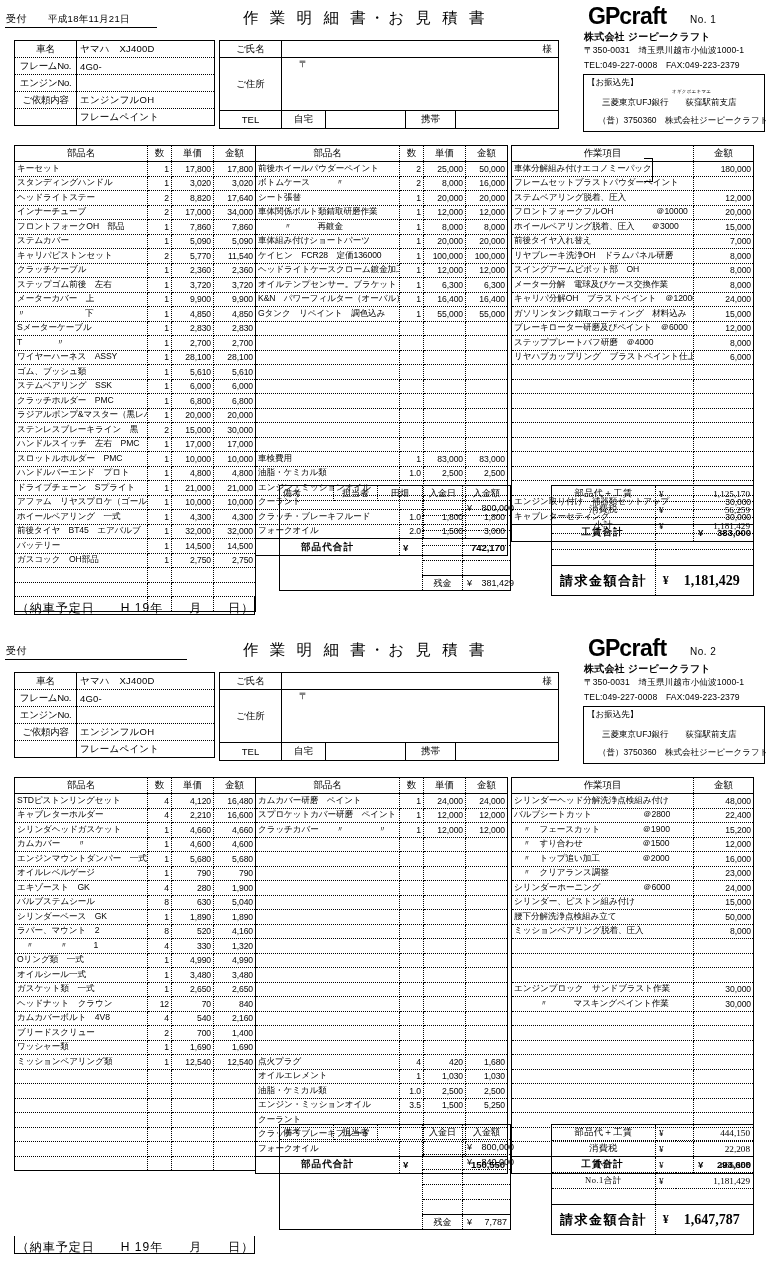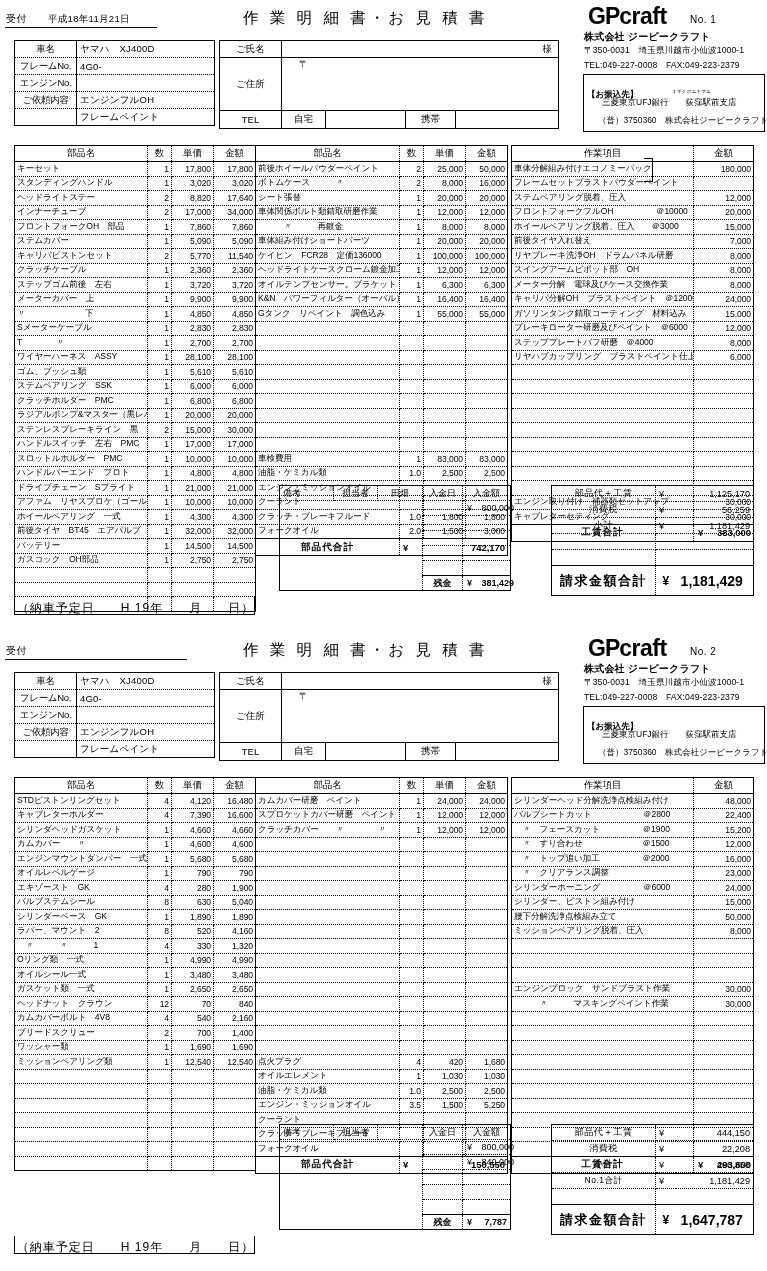--- a/index.html
+++ b/index.html
@@ -59,21 +59,21 @@
   .telfax {
     position: absolute; left: 584px; top: 60px;
     font-size: 8.6px; letter-spacing: .1px; white-space: nowrap;
   }
   .bankbox {
     position: absolute; left: 583px; top: 74px;
     width: 182px; height: 58px;
     border: 1.2px solid #000;
     font-size: 8.5px;
   }
-  .bankbox .b1 { position: absolute; left: 3px; top: 14px; font-weight: bold; }
+  .bankbox .b1 { position: absolute; left: 3px; top: 2px; font-weight: normal; }
   .bankbox .ruby { position: absolute; left: 88px; top: 14px; font-size: 4.5px; letter-spacing: .3px; }
   .bankbox .b2 { position: absolute; left: 18px; top: 22px; white-space: nowrap; }
   .bankbox .b3 { position: absolute; left: 14px; top: 40px; white-space: nowrap; }
   table.vinfo {
     position: absolute; left: 14px; top: 40px;
     width: 201px; border-collapse: collapse;
     border: 1.2px solid #000;
   }
   table.vinfo td {
     height: 17px; font-size: 9.5px; padding: 0 3px;
@@ -158,27 +158,28 @@
   table.remarks td {
     font-size: 9px; height: 15px; padding: 0 3px;
     border-right: 1px dotted #000; border-bottom: 1px dotted #000;
   }
   table.remarks td.bikou { text-align: left; }
   table.remarks td.tantou { text-align: center; }
   table.remarks td.tantou-v { text-align: center; }
   table.remarks td.hd { text-align: center; }
   table.remarks td.nyuukin { text-align: right; }
   table.remarks td.yen { text-align: left; border-right: none; padding-left: 4px;}
-  table.remarks tr:last-child td { border-bottom: none; font-weight: bold; }
+  table.remarks tr:last-child td { border-bottom: none; }
 
   table.totals {
     position: absolute;
     border-collapse: collapse;
     border: 1.2px solid #000;
     table-layout: fixed;
+    font-family: Liberation Serif, serif;
   }
   table.totals td {
     font-size: 9.2px; height: 16px; padding: 0 3px;
     border-bottom: 1px dotted #000; border-right: 1px dotted #000;
   }
   table.totals td.lbl { text-align: center; letter-spacing: .5px; }
   table.totals td.cur { text-align: left; width: 22px; border-right: none;}
   table.totals td.val { text-align: right; margin-left: 8px; }
   table.totals tr.blank td { border-bottom: 1px dotted #000; }
   table.totals tr.final td {
@@ -988,21 +989,21 @@
           <tbody>
               <tr>
                 <td class="c-name">STDピストンリングセット</td>
                 <td class="c-qty">4</td>
                 <td class="c-unit">4,120</td>
                 <td class="c-amt">16,480</td>
               </tr>
               <tr>
                 <td class="c-name">キャブレターホルダー</td>
                 <td class="c-qty">4</td>
-                <td class="c-unit">7,390</td>
+                <td class="c-unit">2,210</td>
                 <td class="c-amt">16,600</td>
               </tr>
               <tr>
                 <td class="c-name">シリンダヘッドガスケット</td>
                 <td class="c-qty">1</td>
                 <td class="c-unit">4,660</td>
                 <td class="c-amt">4,660</td>
               </tr>
               <tr>
                 <td class="c-name">カムカバー　　〃</td>

